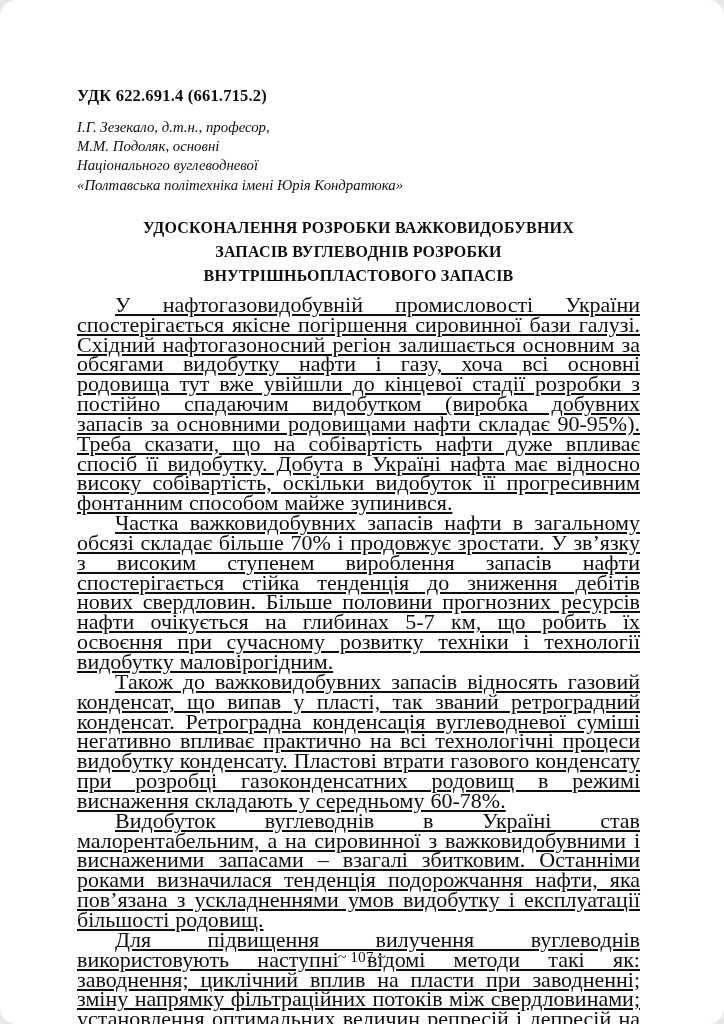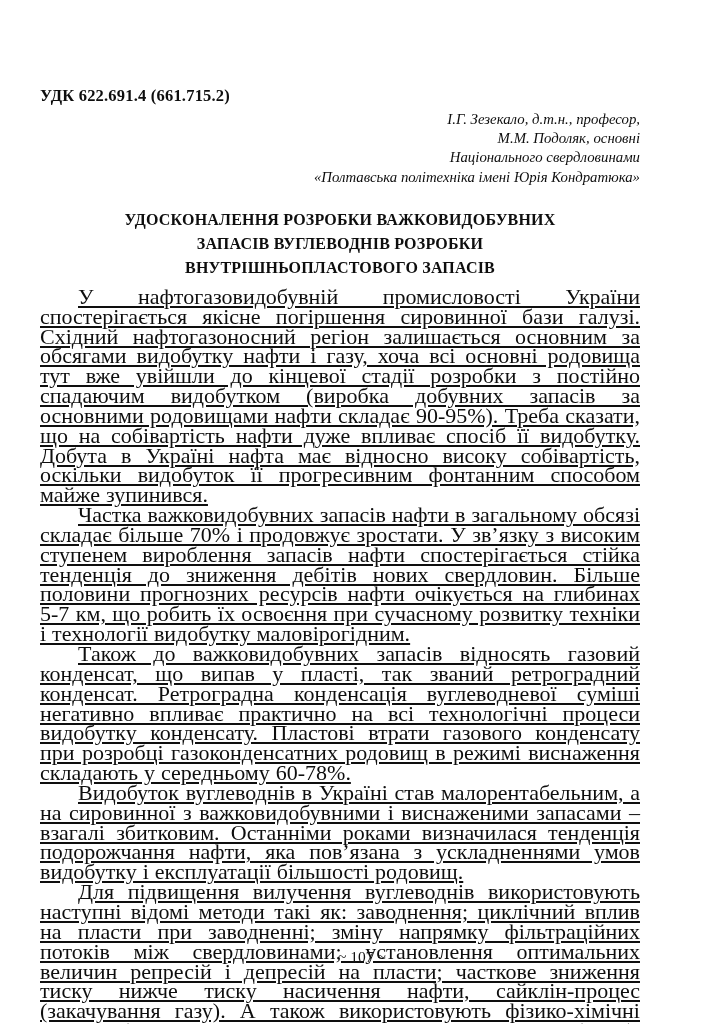--- a/index.html
+++ b/index.html
@@ -7,34 +7,35 @@
     padding: 0;
     background: #e8e8e8;
   }
   .page {
     position: relative;
     width: 724px;
     height: 1024px;
     margin: 0 auto;
     background: #ffffff;
     box-sizing: border-box;
-    padding: 86px 84px 0 40px;
+    padding: 86px 84px 0 77px;
     font-family: "Liberation Serif", "DejaVu Serif", serif;
     color: #0e0e0e;
     overflow: hidden;
+    border-radius: 16px;
   }
   .udc {
     font-weight: bold;
     font-size: 16.5px;
     line-height: 20px;
     letter-spacing: 0.2px;
   }
   .authors {
-    margin-top: 4px;
-    text-align: right;
+    margin-top: 12px;
+    text-align: left;
     font-style: italic;
     font-size: 14.8px;
     line-height: 19.2px;
   }
   .title {
     margin: 21px 0 0 0;
     text-align: center;
     font-weight: bold;
     font-size: 16px;
     line-height: 24px;
@@ -66,21 +67,21 @@
 </head>
 <body>
 
 <div class="page">
 
   <div class="udc">УДК 622.691.4 (661.715.2)</div>
 
   <div class="authors">
     <div>І.Г. Зезекало, д.т.н., професор,</div>
     <div>М.М. Подоляк, основні</div>
-    <div>Національного свердловинами</div>
+    <div>Національного вуглеводневої</div>
     <div>«Полтавська політехніка імені Юрія Кондратюка»</div>
   </div>
 
   <h1 class="title">
     <div>УДОСКОНАЛЕННЯ РОЗРОБКИ ВАЖКОВИДОБУВНИХ</div>
     <div>ЗАПАСІВ ВУГЛЕВОДНІВ РОЗРОБКИ</div>
     <div>ВНУТРІШНЬОПЛАСТОВОГО ЗАПАСІВ</div>
   </h1>
 
   <div class="body-text">

